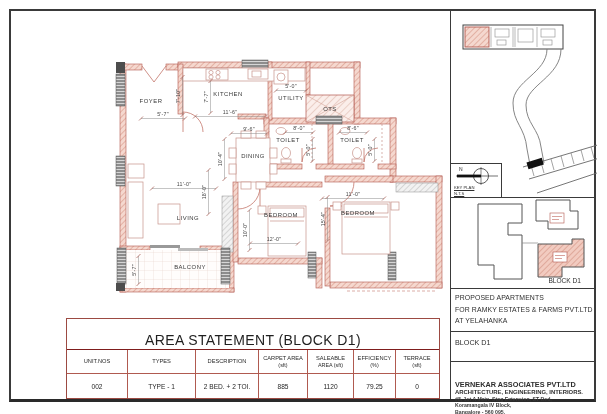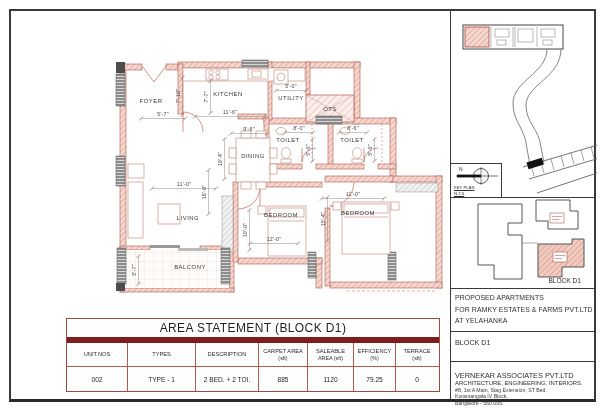--- a/index.html
+++ b/index.html
@@ -8,34 +8,34 @@
   .abs{position:absolute;}
   #sheet-border{left:9px;top:9px;width:587px;height:393px;border:2px solid #3a3a3a;
         border-bottom:3px solid #2a2a2a;box-sizing:border-box;}
   .vline{width:1px;background:#3a3a3a;}
   .hline{height:1px;background:#3a3a3a;}
 
   
   .rp-text{left:455px;width:140px;}
   #proj{top:292px;font-size:6.9px;line-height:11.5px;letter-spacing:.1px;}
   #blockinfo{top:336px;font-size:7.2px;line-height:14px;}
-  #firm{top:371px;}
+  #firm{top:380px;font-weight:bold;}
   #firm .firm-name{font-size:7.3px;line-height:9px;}
   #firm .firm-tag{font-size:5.9px;line-height:7px;}
   #firm .addr{font-size:5.2px;line-height:6.4px;color:#3a3a3a;}
   #keyplan-block-label{left:451px;top:277px;width:130px;text-align:right;font-size:6.6px;}
   #north-box{left:451px;top:163px;width:51px;height:34px;background:#fff;
       border-top:1px solid #3a3a3a;border-right:1px solid #3a3a3a;box-sizing:border-box;}
   #north-box .nb-txt{position:absolute;left:3px;top:21px;font-size:4.2px;line-height:5.5px;}
   #north-box .nb-txt .u{text-decoration:underline;}
 
   
   #area-table{left:66px;top:318px;width:374px;border:1.5px solid #9c4a42;box-sizing:border-box;background:#fff;}
   #area-table .tbl-title{height:18px;display:flex;align-items:center;justify-content:center;
-      font-size:12px;letter-spacing:.4px;color:#1f1f1f;border-bottom:6px solid #7f1d1d;}
+      font-size:14px;letter-spacing:.4px;color:#1f1f1f;border-bottom:1px solid #7f1d1d;margin-top:12px;}
   .tbl-grid{display:grid;grid-template-columns:60px 68px 63px 49px 46px 42px 43px;}
   .tbl-grid > div{border-left:1px solid #b05a50;display:flex;flex-direction:column;
       align-items:center;justify-content:center;text-align:center;}
   .tbl-grid > div:first-child{border-left:none;}
   #thead-row{height:23px;border-bottom:1px solid #b05a50;font-size:5.7px;color:#2a2a2a;}
   #thead-row .sub{font-size:5.4px;margin-top:1px;}
   #tdata-row{height:24px;font-size:6.6px;color:#1f1f1f;}
 
   
   .room-label{font-family:"Liberation Sans",sans-serif;font-size:5.9px;fill:#383838;

